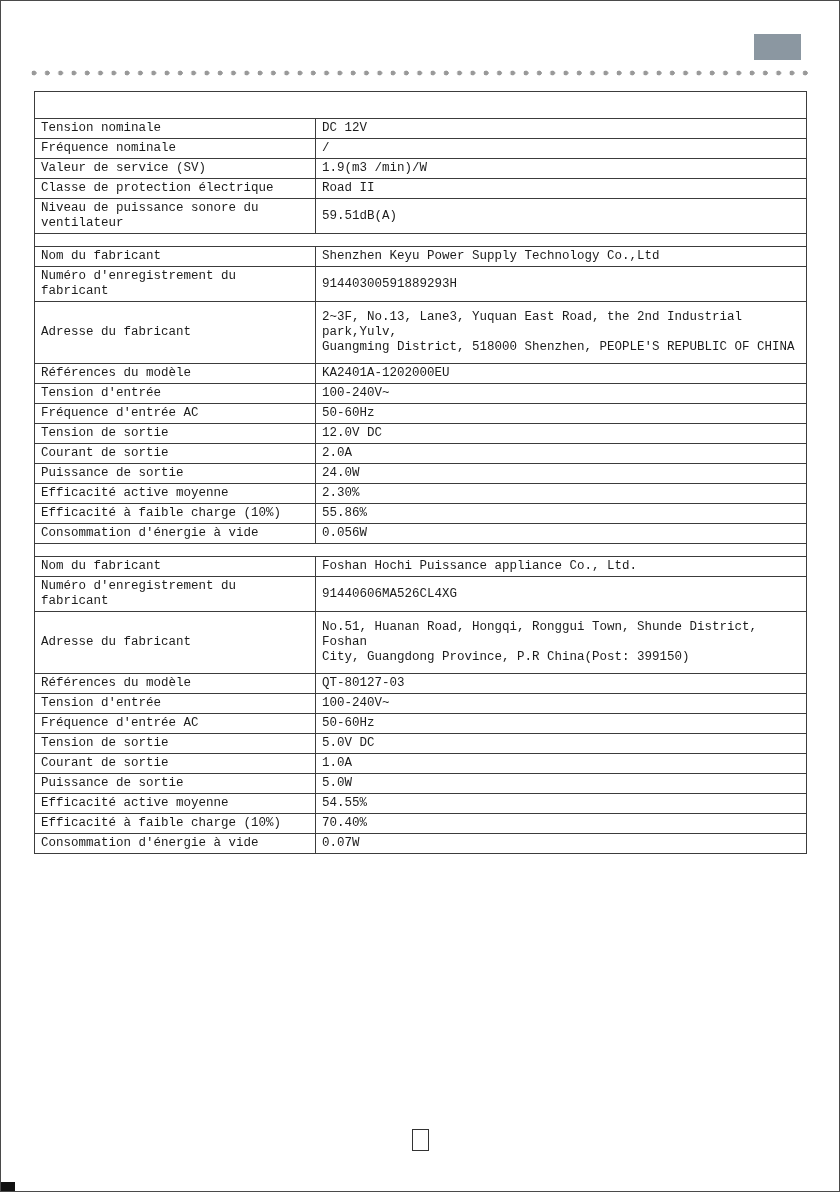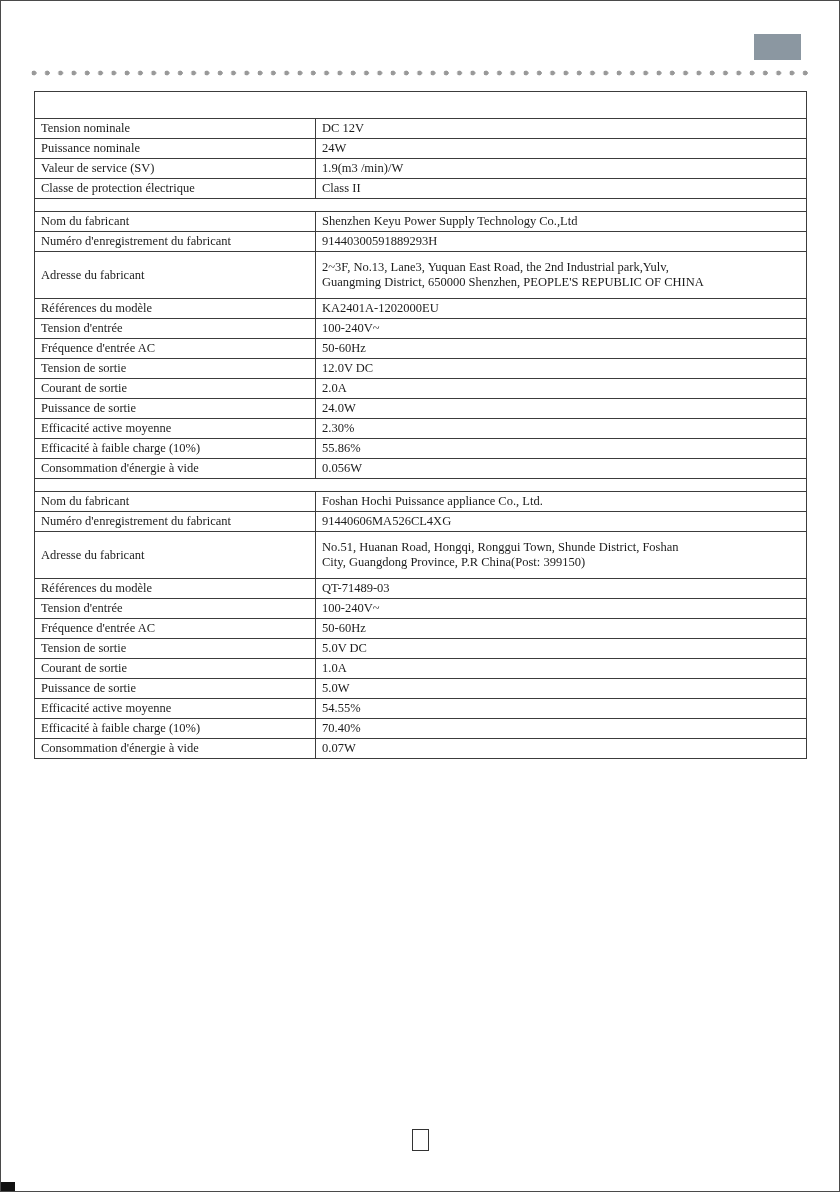--- a/index.html
+++ b/index.html
@@ -7,21 +7,21 @@
     padding: 0;
     background: #ffffff;
   }
   .page {
     position: relative;
     width: 840px;
     height: 1192px;
     background: #ffffff;
     border: 1px solid #4a4a4a;
     box-sizing: border-box;
-    font-family: Liberation Serif, serif;
+    font-family: Liberation Mono, monospace;
     color: #1c1c1c;
     overflow: hidden;
   }
   .corner-tab {
     position: absolute;
     top: 33px;
     right: 38px;
     width: 47px;
     height: 26px;
     background: #8b97a1;
@@ -89,46 +89,50 @@
       </colgroup>
     <tbody id="table-body">
         <tr class="band tall">
           <td colspan="2"></td>
         </tr>
         <tr>
           <td class="label">Tension nominale</td>
           <td class="value">DC 12V</td>
         </tr>
         <tr>
-          <td class="label">Puissance nominale</td>
-          <td class="value">24W</td>
+          <td class="label">Fréquence nominale</td>
+          <td class="value">/</td>
         </tr>
         <tr>
           <td class="label">Valeur de service (SV)</td>
           <td class="value">1.9(m3 /min)/W</td>
         </tr>
         <tr>
           <td class="label">Classe de protection électrique</td>
-          <td class="value">Class II</td>
+          <td class="value">Road II</td>
+        </tr>
+        <tr>
+          <td class="label">Niveau de puissance sonore du ventilateur</td>
+          <td class="value">59.51dB(A)</td>
         </tr>
         <tr class="band short">
           <td colspan="2"></td>
         </tr>
         <tr>
           <td class="label">Nom du fabricant</td>
           <td class="value">Shenzhen Keyu Power Supply Technology Co.,Ltd</td>
         </tr>
         <tr>
           <td class="label">Numéro d'enregistrement du fabricant</td>
           <td class="value">91440300591889293H</td>
         </tr>
         <tr class="multiline">
           <td class="label">Adresse du fabricant</td>
           <td class="value">2~3F, No.13, Lane3, Yuquan East Road, the 2nd Industrial park,Yulv,
-Guangming District, 650000 Shenzhen, PEOPLE'S REPUBLIC OF CHINA</td>
+Guangming District, 518000 Shenzhen, PEOPLE'S REPUBLIC OF CHINA</td>
         </tr>
         <tr>
           <td class="label">Références du modèle</td>
           <td class="value">KA2401A-1202000EU</td>
         </tr>
         <tr>
           <td class="label">Tension d'entrée</td>
           <td class="value">100-240V~</td>
         </tr>
         <tr>
@@ -170,21 +174,21 @@
           <td class="label">Numéro d'enregistrement du fabricant</td>
           <td class="value">91440606MA526CL4XG</td>
         </tr>
         <tr class="multiline">
           <td class="label">Adresse du fabricant</td>
           <td class="value">No.51, Huanan Road, Hongqi, Ronggui Town, Shunde District, Foshan
 City, Guangdong Province, P.R China(Post: 399150)</td>
         </tr>
         <tr>
           <td class="label">Références du modèle</td>
-          <td class="value">QT-71489-03</td>
+          <td class="value">QT-80127-03</td>
         </tr>
         <tr>
           <td class="label">Tension d'entrée</td>
           <td class="value">100-240V~</td>
         </tr>
         <tr>
           <td class="label">Fréquence d'entrée AC</td>
           <td class="value">50-60Hz</td>
         </tr>
         <tr>

